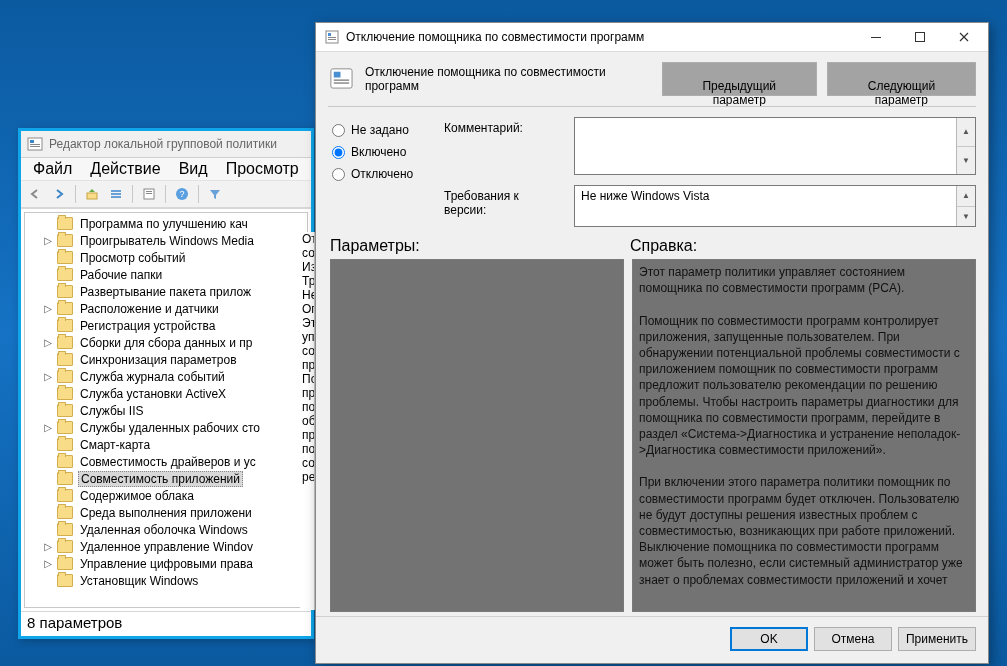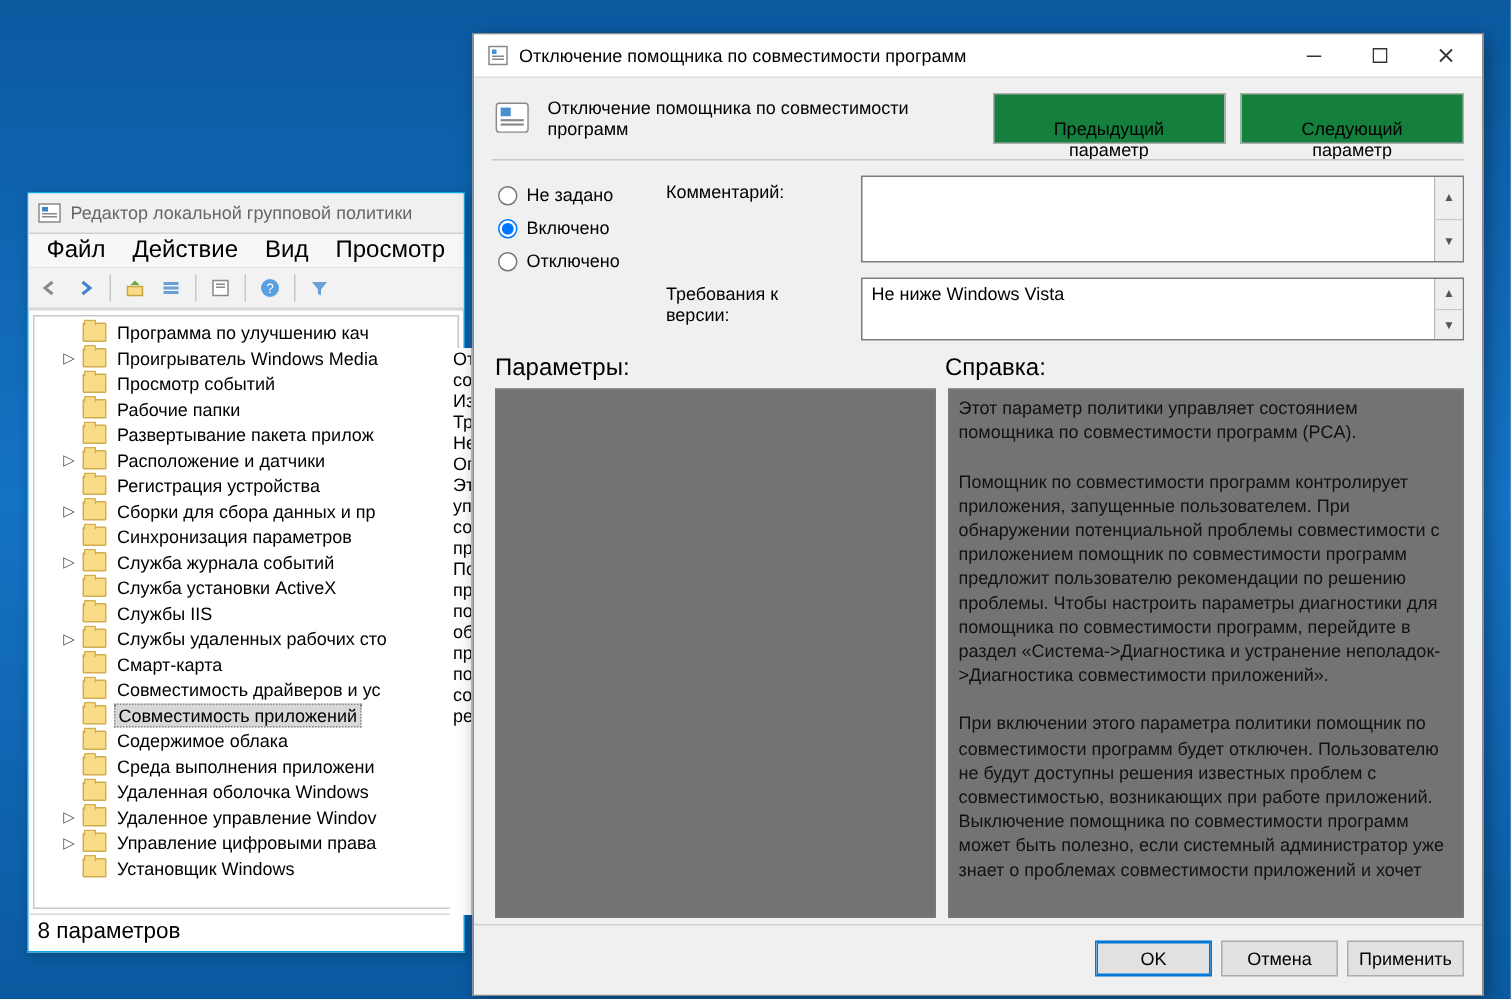--- a/index.html
+++ b/index.html
@@ -11,21 +11,21 @@
     overflow: hidden;
     color: #000;
   }
 
   
   .gpo-window {
     position: absolute;
     left: 18px; top: 128px;
     width: 290px; height: 505px;
     background: #fff;
-    border: 1px solid #0ea5e9;
+    border: 3px solid #0ea5e9;
     display: flex;
     flex-direction: column;
     box-shadow: 2px 2px 8px rgba(0,0,0,0.25);
   }
   .gpo-title {
     height: 26px;
     display: flex; align-items: center;
     background: #f0f0f0;
     border-bottom: 1px solid #d0d0d0;
     padding: 0 6px;
@@ -139,21 +139,21 @@
   .dlg-titlebar .title { flex:1; font-size:12px; }
   .win-btn { width:44px; height:28px; display:flex; align-items:center; justify-content:center; color:#555; }
 
   .dlg-head {
     display: flex; align-items: center;
     padding: 10px 12px 8px 12px;
     gap: 10px;
   }
   .dlg-head .policy-icon { width:28px; height:28px; }
   .dlg-head .nav-btn {
-    background: #15803d;
+    background: #a3a3a3;
     border: 1px solid #adadad;
     font-size: 12px;
     height: 26px;
     padding: 16px 14px;
     margin-left: 0;
   }
 
   .dlg-hr { height:1px; background:#c8c8c8; margin: 2px 12px 0 12px; }
 
   .dlg-mid {

